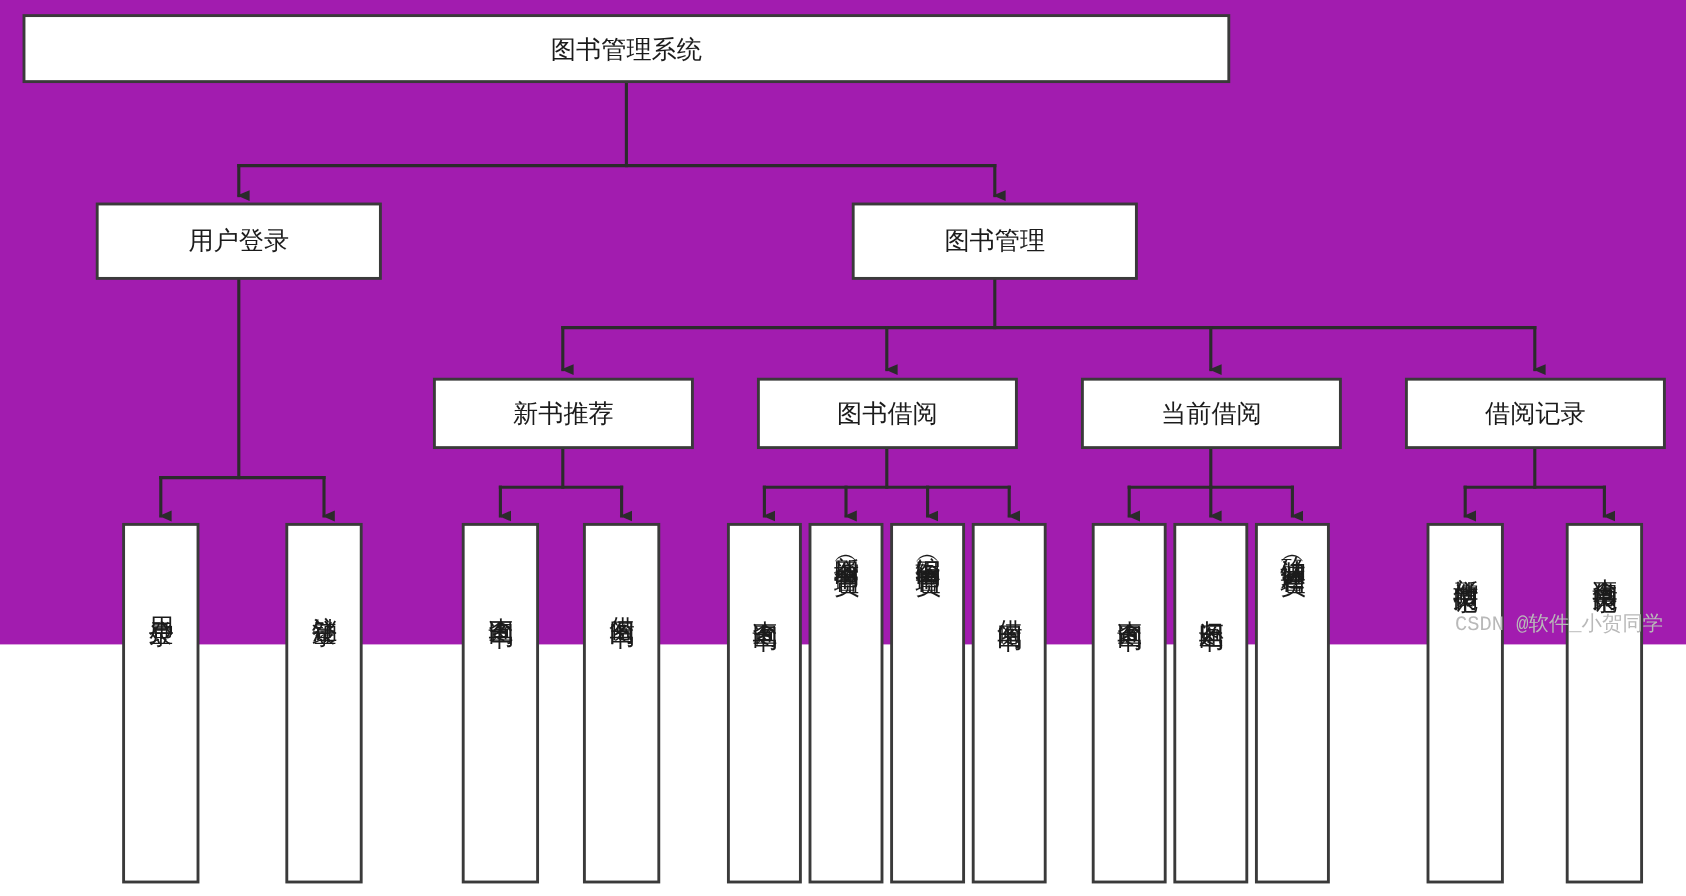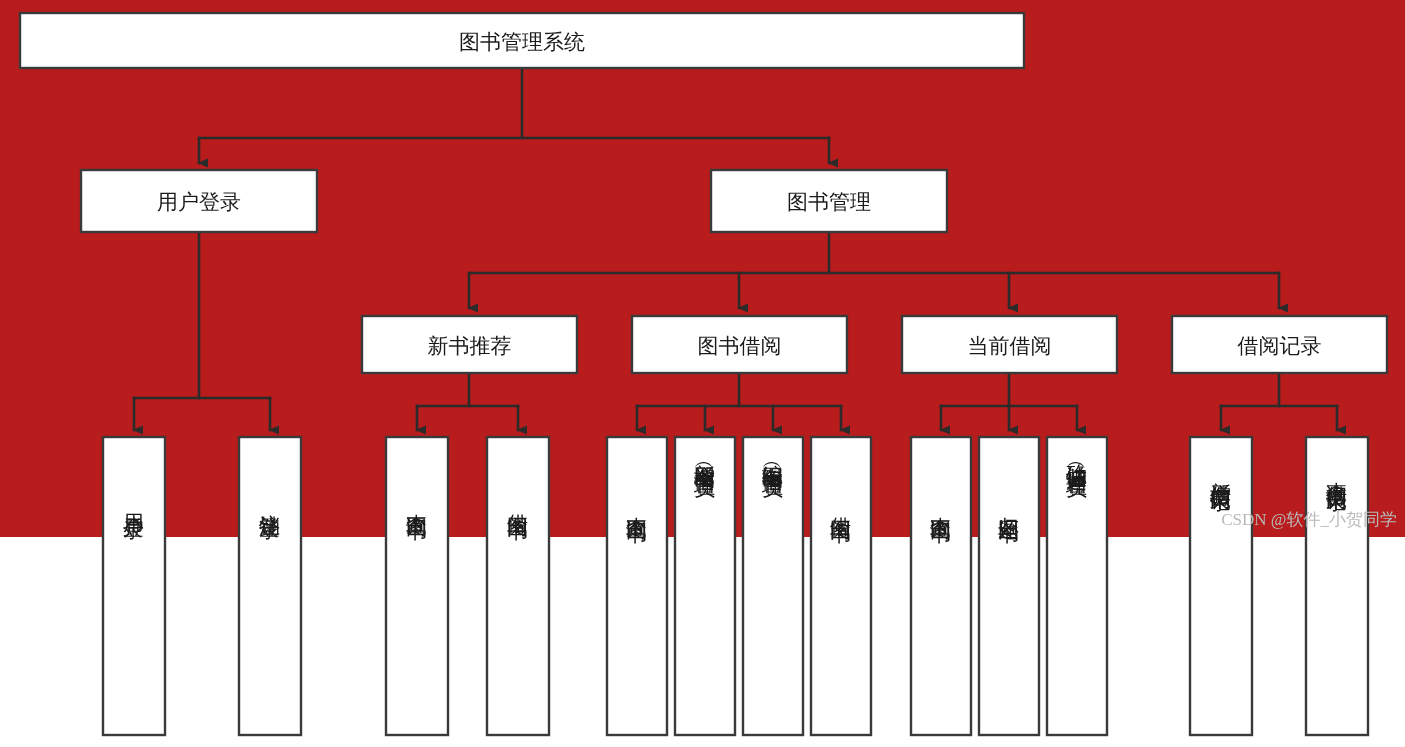--- a/index.html
+++ b/index.html
@@ -10,21 +10,21 @@
   body {
     width: 1405px;
     height: 747px;
     font-family: "Liberation Sans", "DejaVu Sans", sans-serif;
     overflow: hidden;
   }
   #diagram-root {
     position: relative;
     width: 1405px;
     height: 537px;
-    background: #b91c1c;
+    background: #a21caf;
   }
   svg#flow-svg {
     position: absolute;
     left: 0;
     top: 0;
     width: 1405px;
     height: 747px;
   }
   .node-box {
     fill: #ffffff;
@@ -47,23 +47,23 @@
   .leaf-label-v {
     font-family: "Liberation Sans", "DejaVu Sans", sans-serif;
     font-size: 21px;
     fill: #1b1b1b;
     writing-mode: vertical-rl;
     text-orientation: upright;
     letter-spacing: 2px;
   }
   .watermark {
     position: absolute;
-    right: 8px;
+    right: 19px;
     bottom: 6px;
-    font-family: Liberation Serif, serif;
+    font-family: Liberation Mono, monospace;
     font-size: 17px;
     color: #b9b9b9;
     white-space: nowrap;
     user-select: none;
   }
 </style>
 </head>
 <body>
 
 <div id="diagram-root">

